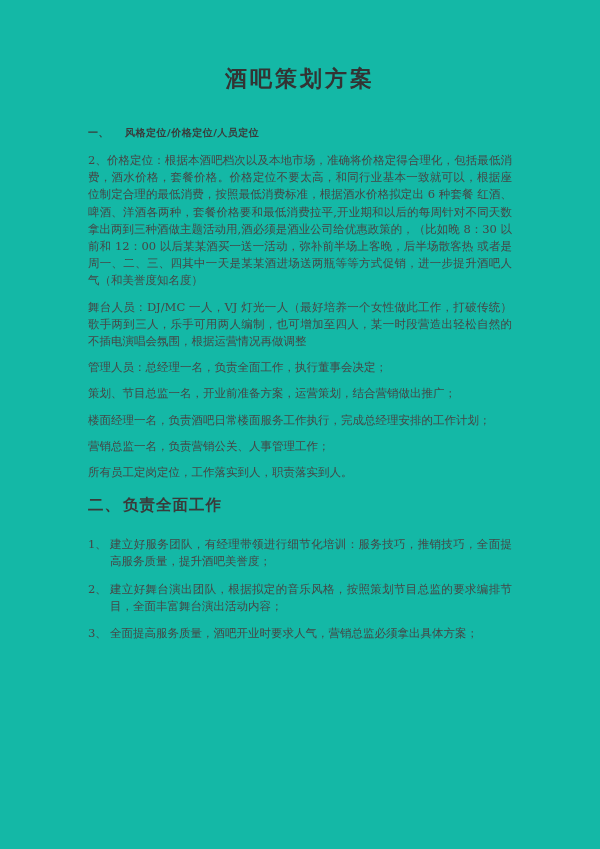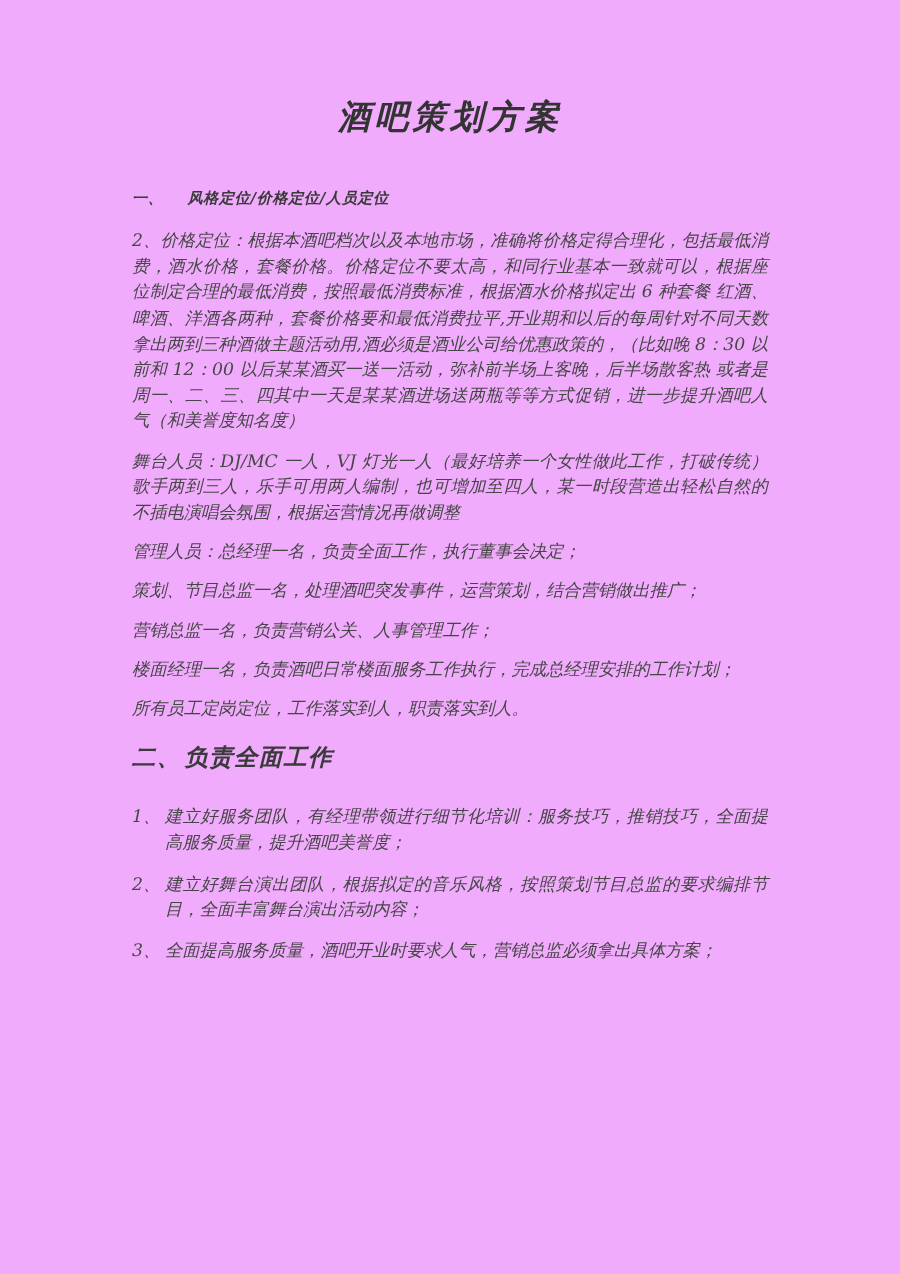--- a/index.html
+++ b/index.html
@@ -12,22 +12,21 @@
     height: 849px;
     overflow: hidden;
     font-family: "DejaVu Serif", "Liberation Serif", serif;
     color: #3f3f3f;
   }
   .page {
     box-sizing: border-box;
     width: 600px;
     height: 849px;
     padding: 64px 88px 0 88px;
-    background: #f0abfc;
-    font-style: italic;
+    background: #14b8a6;
   }
   .doc-title {
     text-align: center;
     font-size: 22px;
     line-height: 28px;
     font-weight: bold;
     letter-spacing: 3px;
     color: #333333;
     margin: 0 0 30px 0;
   }
@@ -86,23 +85,23 @@
 
   <div class="doc-title">酒吧策划方案</div>
 
   <div class="h1">
     <span class="h1-num">一、</span><span>风格定位/价格定位/人员定位</span>
   </div>
 
   <p class="body-p">2、价格定位：根据本酒吧档次以及本地市场，准确将价格定得合理化，包括最低消费，酒水价格，套餐价格。价格定位不要太高，和同行业基本一致就可以，根据座位制定合理的最低消费，按照最低消费标准，根据酒水价格拟定出 6 种套餐 红酒、啤酒、洋酒各两种，套餐价格要和最低消费拉平,开业期和以后的每周针对不同天数拿出两到三种酒做主题活动用,酒必须是酒业公司给优惠政策的，（比如晚 8：30 以前和 12：00 以后某某酒买一送一活动，弥补前半场上客晚，后半场散客热 或者是周一、二、三、四其中一天是某某酒进场送两瓶等等方式促销，进一步提升酒吧人气（和美誉度知名度）</p>
   <p class="body-p">舞台人员：DJ/MC 一人，VJ 灯光一人（最好培养一个女性做此工作，打破传统）歌手两到三人，乐手可用两人编制，也可增加至四人，某一时段营造出轻松自然的不插电演唱会氛围，根据运营情况再做调整</p>
   <p class="body-p">管理人员：总经理一名，负责全面工作，执行董事会决定；</p>
-  <p class="body-p">策划、节目总监一名，处理酒吧突发事件，运营策划，结合营销做出推广；</p>
+  <p class="body-p">策划、节目总监一名，开业前准备方案，运营策划，结合营销做出推广；</p>
+  <p class="body-p">楼面经理一名，负责酒吧日常楼面服务工作执行，完成总经理安排的工作计划；</p>
   <p class="body-p">营销总监一名，负责营销公关、人事管理工作；</p>
-  <p class="body-p">楼面经理一名，负责酒吧日常楼面服务工作执行，完成总经理安排的工作计划；</p>
   <p class="body-p">所有员工定岗定位，工作落实到人，职责落实到人。</p>
 
   <div class="h2">
     <span class="h2-num">二、</span><span>负责全面工作</span>
   </div>
 
   <div class="list-item">
     <span class="li-num">1、</span>
     <span>建立好服务团队，有经理带领进行细节化培训：服务技巧，推销技巧，全面提高服务质量，提升酒吧美誉度；</span>
   </div>

